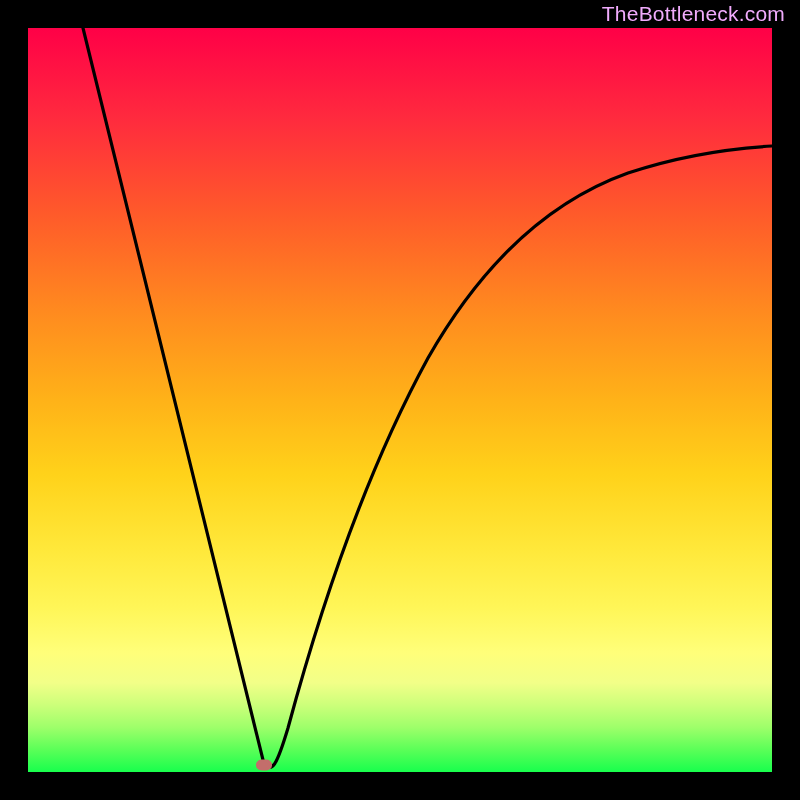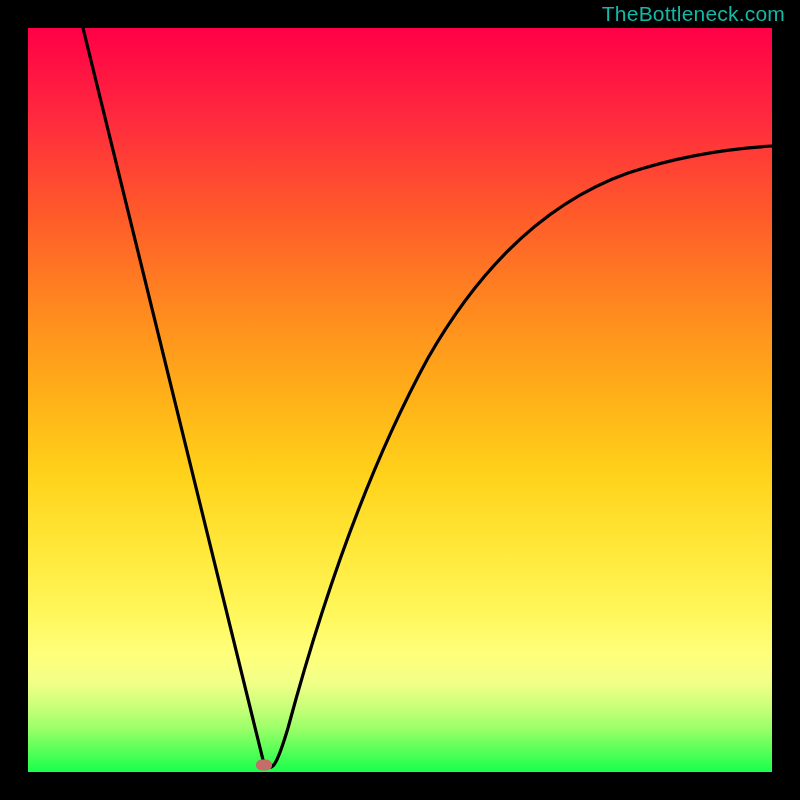--- a/index.html
+++ b/index.html
@@ -57,21 +57,21 @@
     width: 16px;
     height: 11px;
     border-radius: 6px / 5px;
     background: #c36e6b;
     transform: translate(-50%, -50%);
   }
   .watermark {
     position: absolute;
     top: 2px;
     right: 15px;
-    color: #14b8a6;
+    color: #f0abfc;
     font-size: 21px;
     letter-spacing: 0.2px;
     font-weight: 500;
     font-family: Arial, Helvetica, sans-serif;
     user-select: none;
   }
 </style>
 </head>
 <body>
 

